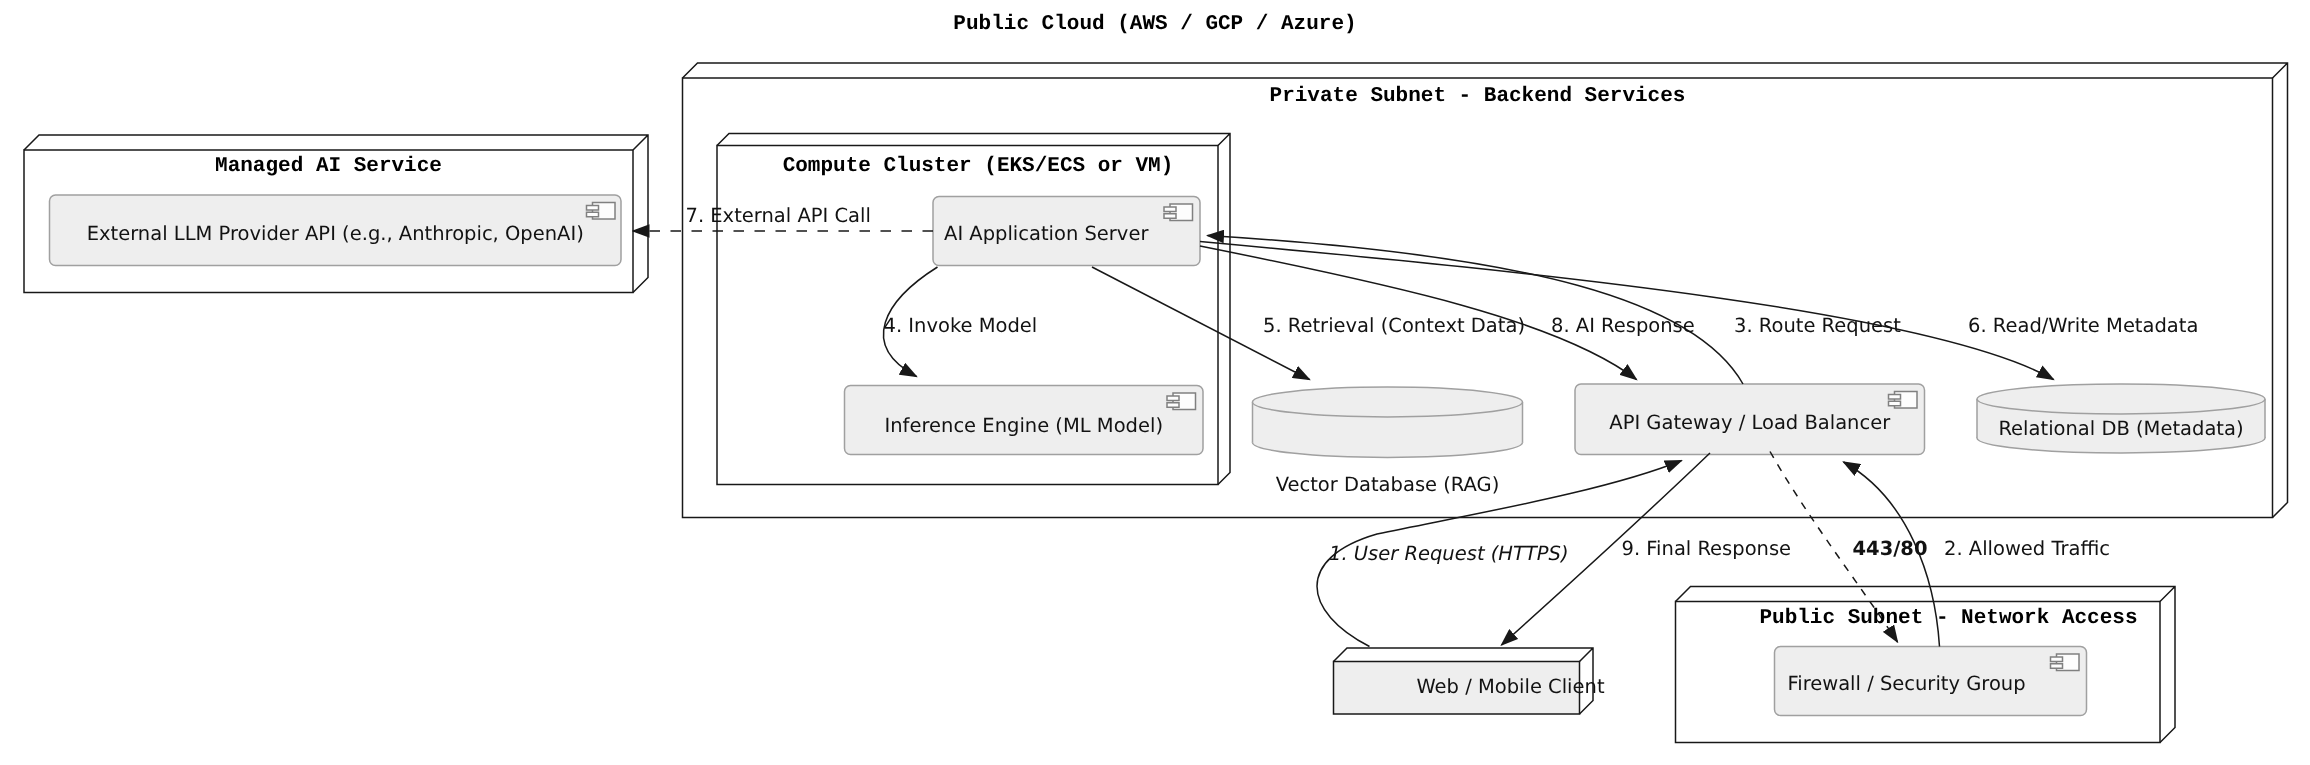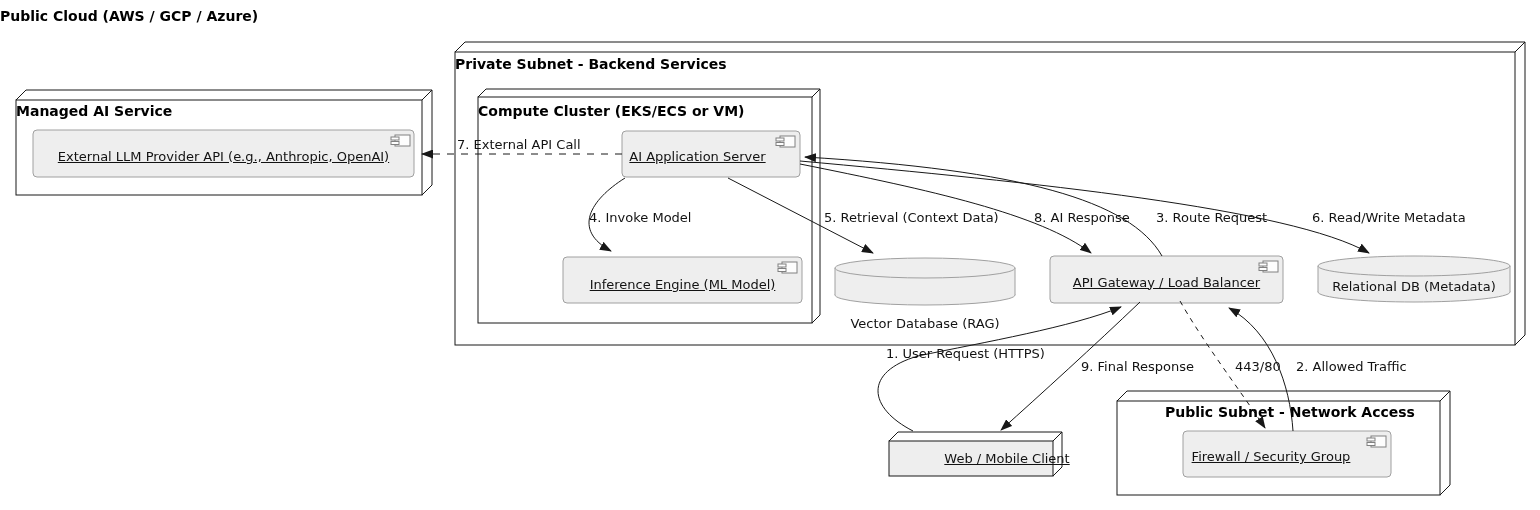--- a/index.html
+++ b/index.html
@@ -2,23 +2,23 @@
 <html><head>
 <meta charset="utf-8">
 <style>
   html,body{margin:0;padding:0;background:#ffffff;}
   .canvas{
     position:relative;width:1540px;height:510px;background:#ffffff;
     font-family:"DejaVu Sans","Liberation Sans",sans-serif;color:#121212;overflow:hidden;
   }
   svg.layer{position:absolute;left:0;top:0;}
   .lbl{position:absolute;white-space:nowrap;font-size:13px;line-height:15px;color:#121212;}
-  .ctitle{position:absolute;white-space:nowrap;font-weight:bold;font-size:14px;line-height:16px;color:#000;}
+  .ctitle{position:absolute;white-space:nowrap;font-weight:bold;font-size:14px;line-height:16px;text-align:center;color:#000;font-family:Liberation Mono, monospace;}
   .boxlbl{position:absolute;display:flex;align-items:center;justify-content:center;
-          font-size:13px;color:#121212;text-align:center;padding-top:5px;box-sizing:border-box;text-decoration:underline;}
+          font-size:13px;color:#121212;text-align:center;padding-top:5px;box-sizing:border-box;}
   .dblbl{position:absolute;font-size:13px;color:#121212;text-align:center;white-space:nowrap;}
 </style>
 </head>
 <body>
 
 <div class="canvas">
 
   <svg class="layer" width="1540" height="510" viewBox="0 0 1540 510">
     <defs>
       <marker id="arrow" viewBox="0 0 12 9" refX="11" refY="4.5" markerWidth="12" markerHeight="9" orient="auto">
@@ -135,42 +135,42 @@
   </svg>
 
   <div class="ctitle" style="left:0;width:1540px;top:8px;">Public Cloud (AWS / GCP / Azure)</div>
 
   <div class="ctitle" style="left:455px;width:1060px;top:56px;">Private Subnet - Backend Services</div>
 
   <div class="ctitle" style="left:16px;width:406px;top:103px;">Managed AI Service</div>
 
   <div class="ctitle" style="left:478px;width:348px;top:103px;">Compute Cluster (EKS/ECS or VM)</div>
 
-  <div class="ctitle" style="left:1117px;width:364px;top:404px;padding-left:48px;">Public Subnet - Network Access</div>
+  <div class="ctitle" style="left:1117px;width:364px;top:404px;">Public Subnet - Network Access</div>
 
   <div class="boxlbl" style="left:33px;top:130px;width:381px;height:47px;">External LLM Provider API (e.g., Anthropic, OpenAI)</div>
 
   <div class="boxlbl" style="left:622px;top:131px;width:151px;height:46px;">AI Application Server</div>
 
   <div class="boxlbl" style="left:563px;top:257px;width:239px;height:50px;">Inference Engine (ML Model)</div>
 
   <div class="boxlbl" style="left:1050px;top:256px;width:233px;height:47px;">API Gateway / Load Balancer</div>
 
   <div class="boxlbl" style="left:1183px;top:431px;width:176px;height:46px;">Firewall / Security Group</div>
 
   <div class="dblbl" style="left:835px;top:280px;width:180px;margin-top:36px;">Vector Database (RAG)</div>
 
   <div class="dblbl" style="left:1318px;top:279px;width:192px;">Relational DB (Metadata)</div>
 
   <div class="boxlbl" style="left:889px;top:441px;width:164px;height:35px;padding-top:0;margin-left:36px;">Web / Mobile Client</div>
 
   <div class="lbl" style="left:457px;top:137px;">7. External API Call</div>
   <div class="lbl" style="left:589px;top:210px;">4. Invoke Model</div>
-  <div class="lbl" style="left:824px;top:210px;text-align:right;">5. Retrieval (Context Data)</div>
+  <div class="lbl" style="left:842px;top:210px;text-align:right;">5. Retrieval (Context Data)</div>
   <div class="lbl" style="left:1034px;top:210px;">8. AI Response</div>
   <div class="lbl" style="left:1156px;top:210px;">3. Route Request</div>
   <div class="lbl" style="left:1312px;top:210px;">6. Read/Write Metadata</div>
-  <div class="lbl" style="left:886px;top:346px;">1. User Request (HTTPS)</div>
+  <div class="lbl" style="left:886px;top:362px;font-style:italic;">1. User Request (HTTPS)</div>
   <div class="lbl" style="left:1081px;top:359px;">9. Final Response</div>
-  <div class="lbl" style="left:1235px;top:359px;">443/80</div>
+  <div class="lbl" style="left:1235px;top:359px;font-weight:bold;">443/80</div>
   <div class="lbl" style="left:1296px;top:359px;">2. Allowed Traffic</div>
 
 </div>
 
 </body></html>

